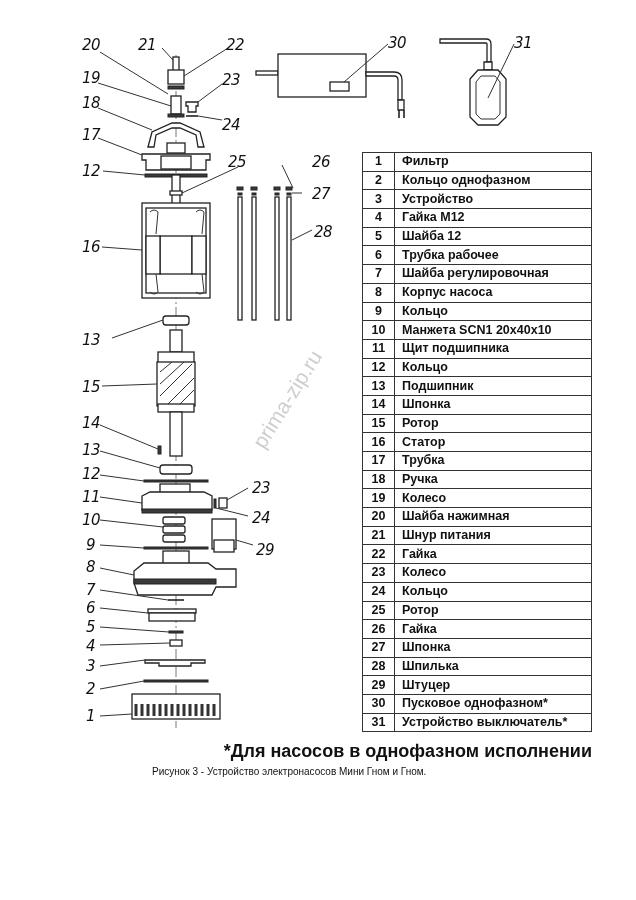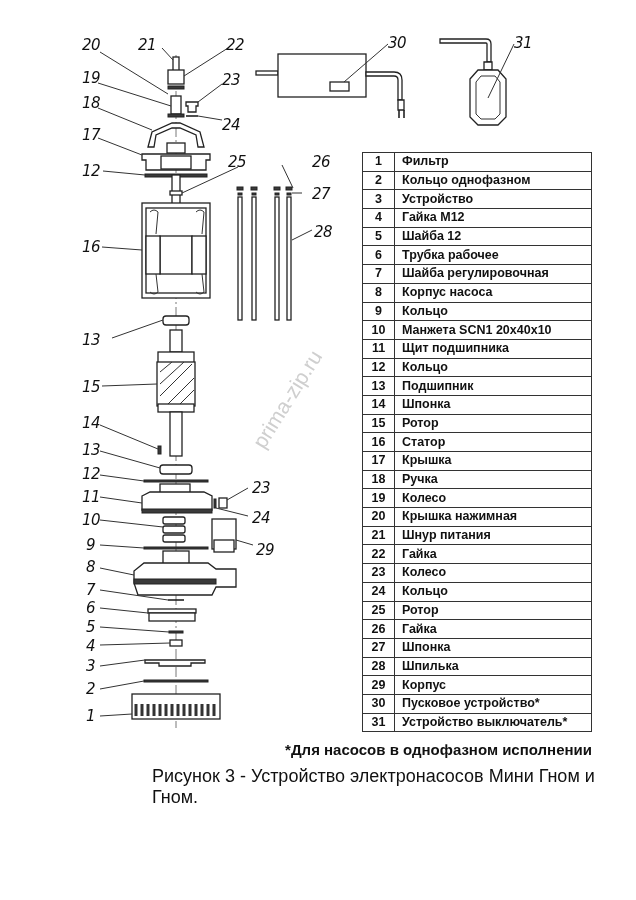--- a/index.html
+++ b/index.html
@@ -12,22 +12,22 @@
   .part { stroke: #222; stroke-width: 1.3; fill: #fff; }
   .dark { fill: #3a3a3a; stroke: #222; stroke-width: 1; }
   .axis { stroke: #555; stroke-width: 0.8; stroke-dasharray: 10 3 2 3; fill: none; }
 
   .parts-table { position: absolute; left: 362px; top: 152px; width: 230px;
                  border-collapse: collapse; font-size: 12.5px; font-weight: bold; }
   .parts-table td { border: 1px solid #333; height: 17.7px; padding: 0; line-height: 17px; }
   .parts-table td.num { width: 31px; text-align: center; }
   .parts-table td.name { padding-left: 7px; white-space: nowrap; }
 
-  .footnote { position: absolute; right: 44px; top: 741px; font-size: 15px; font-weight: bold; }
-  .caption { position: absolute; left: 152px; top: 766px; font-size: 18px; }
+  .footnote { position: absolute; right: 44px; top: 741px; font-size: 18px; font-weight: bold; }
+  .caption { position: absolute; left: 152px; top: 766px; font-size: 10px; }
   .watermark { position: absolute; left: 248px; top: 440px; font-size: 21px; color: #cfcfcf;
                transform: rotate(-58deg); transform-origin: left top; white-space: nowrap; }
 </style>
 </head>
 <body>
 
 <svg id="diagram" viewBox="0 0 636 900" xmlns="http://www.w3.org/2000/svg">
 
   <line class="axis" x1="176" y1="55" x2="176" y2="728"></line>
 
@@ -304,33 +304,33 @@
       <tr>
         <td class="num">15</td>
         <td class="name">Ротор</td>
       </tr>
       <tr>
         <td class="num">16</td>
         <td class="name">Статор</td>
       </tr>
       <tr>
         <td class="num">17</td>
-        <td class="name">Крышка</td>
+        <td class="name">Трубка</td>
       </tr>
       <tr>
         <td class="num">18</td>
         <td class="name">Ручка</td>
       </tr>
       <tr>
         <td class="num">19</td>
         <td class="name">Колесо</td>
       </tr>
       <tr>
         <td class="num">20</td>
-        <td class="name">Крышка нажимная</td>
+        <td class="name">Шайба нажимная</td>
       </tr>
       <tr>
         <td class="num">21</td>
         <td class="name">Шнур питания</td>
       </tr>
       <tr>
         <td class="num">22</td>
         <td class="name">Гайка</td>
       </tr>
       <tr>
@@ -352,25 +352,25 @@
       <tr>
         <td class="num">27</td>
         <td class="name">Шпонка</td>
       </tr>
       <tr>
         <td class="num">28</td>
         <td class="name">Шпилька</td>
       </tr>
       <tr>
         <td class="num">29</td>
-        <td class="name">Корпус</td>
+        <td class="name">Штуцер</td>
       </tr>
       <tr>
         <td class="num">30</td>
-        <td class="name">Пусковое устройство*</td>
+        <td class="name">Пусковое однофазном*</td>
       </tr>
       <tr>
         <td class="num">31</td>
         <td class="name">Устройство выключатель*</td>
       </tr>
     </tbody>
 </table>
 
 <div class="footnote">*Для насосов в однофазном исполнении</div>
 <div class="caption">Рисунок 3 - Устройство электронасосов Мини Гном и Гном.</div>

